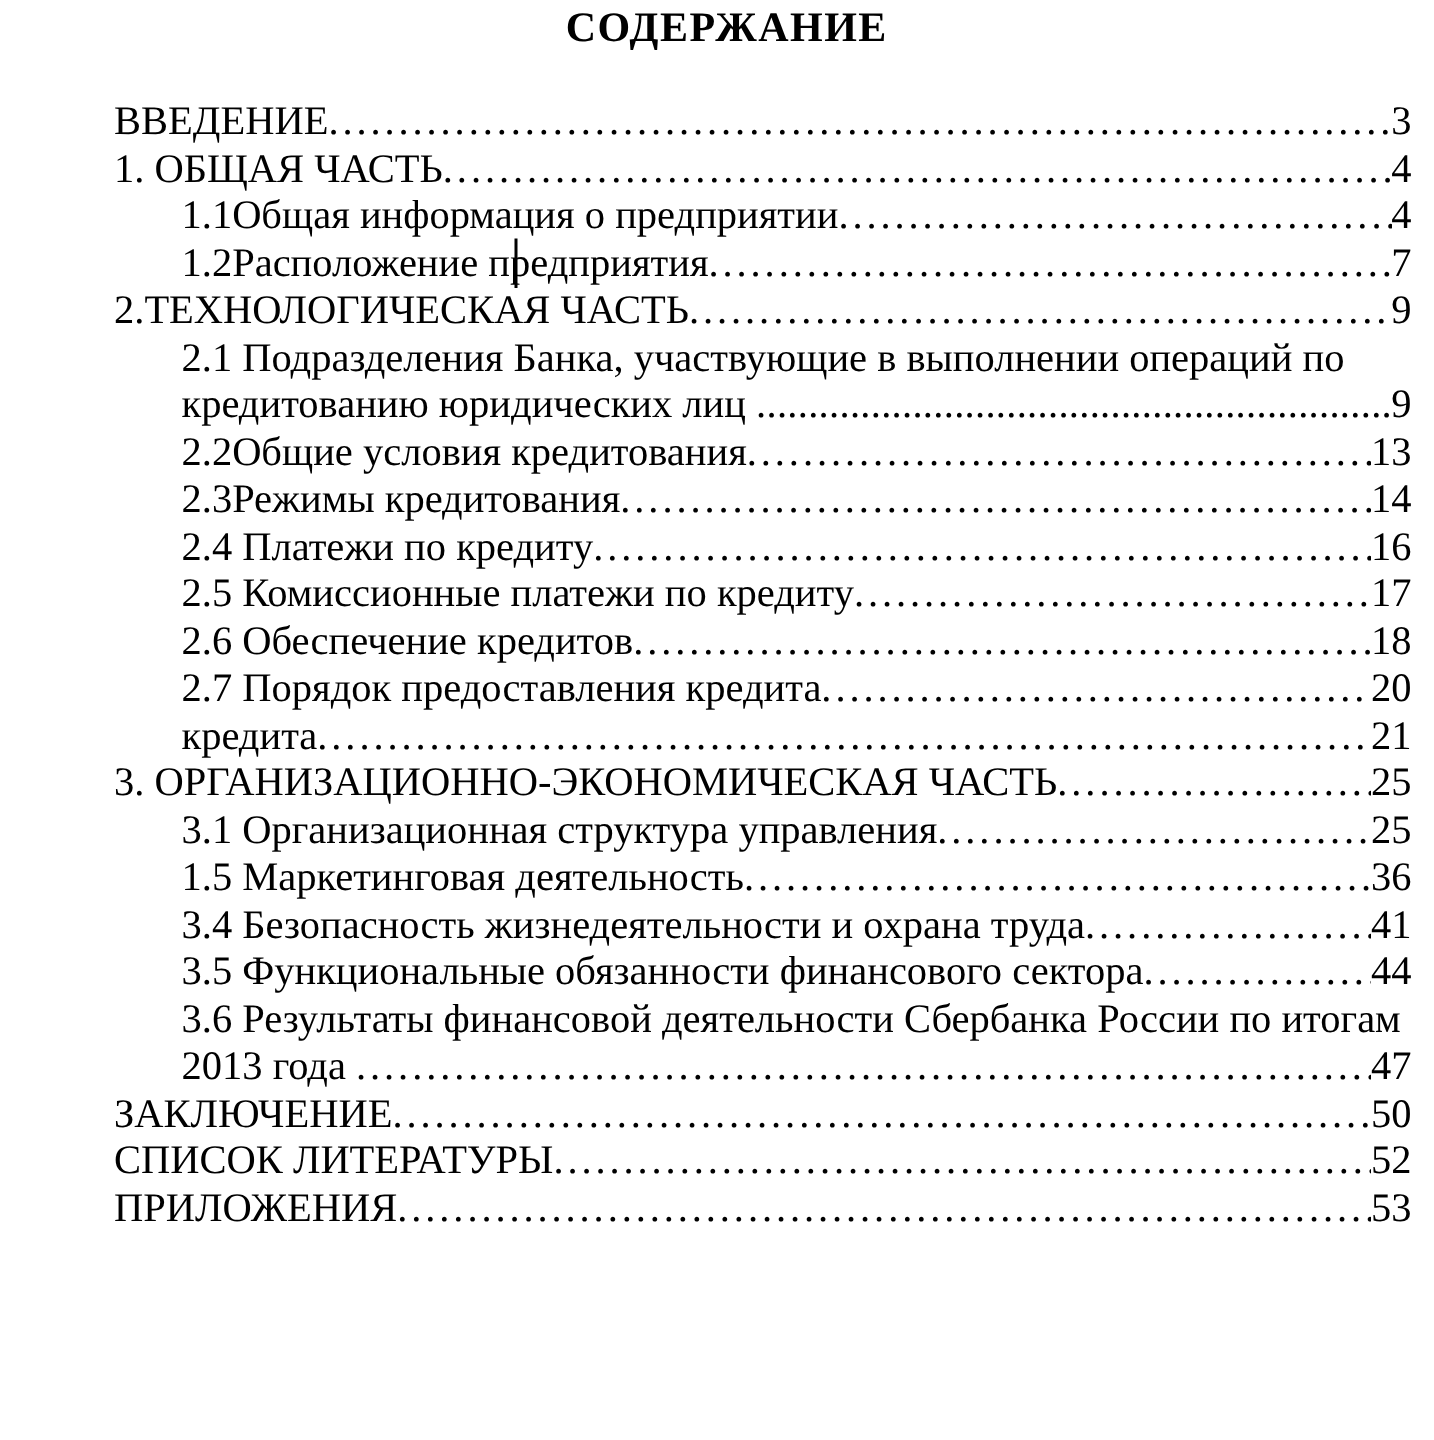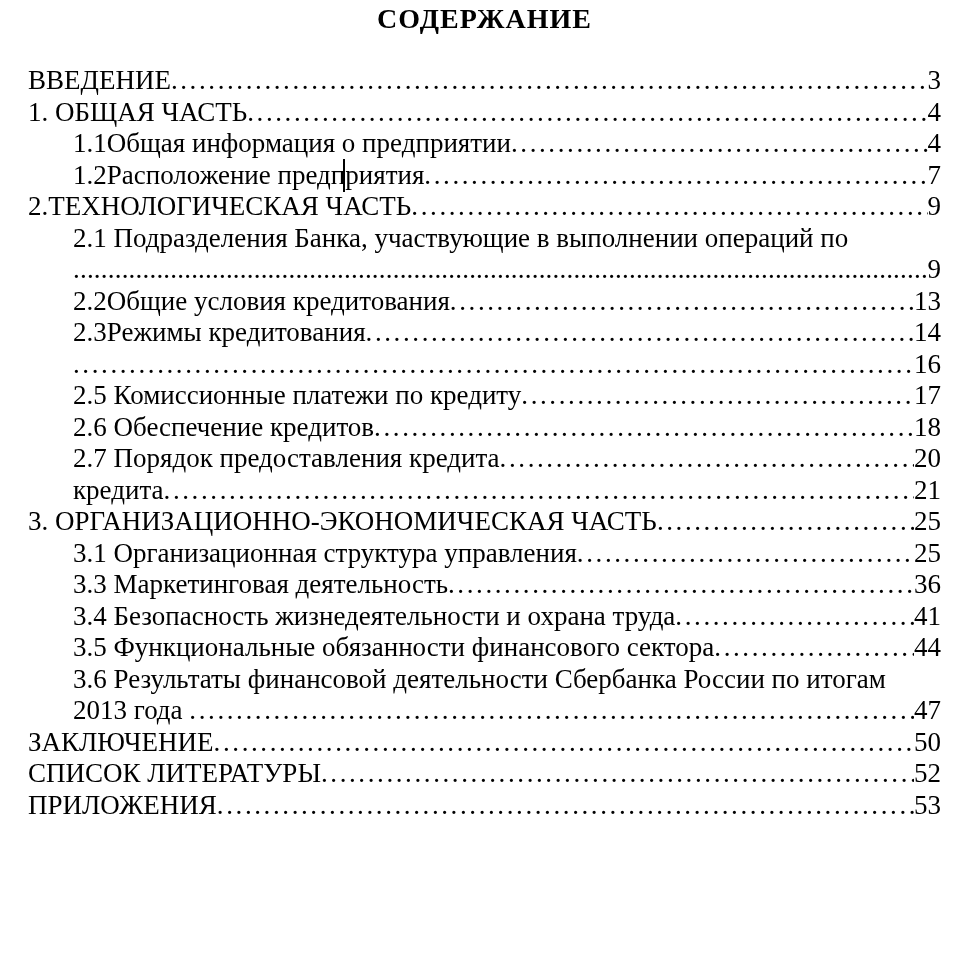--- a/index.html
+++ b/index.html
@@ -25,20 +25,21 @@
   .doc-title {
     margin: 0 0 30px 0;
     font-size: 28px;
     font-weight: bold;
     line-height: 32px;
     text-align: center;
     letter-spacing: 1px;
   }
   .toc {
     font-size: 27px;
+    margin-left: 48px;
   }
   .toc-row {
     display: flex;
     align-items: baseline;
     height: 31.5px;
     line-height: 31.5px;
     white-space: nowrap;
     overflow: hidden;
   }
   .toc-row.indent {
@@ -104,34 +105,36 @@
       </div>
       <div class="toc-row">
         <span class="toc-text">2.ТЕХНОЛОГИЧЕСКАЯ ЧАСТЬ</span>
         <span class="leader ellipsis"></span>
         <span class="toc-page">9</span>
       </div>
       <div class="toc-row indent">
         <span class="toc-text">2.1 Подразделения Банка, участвующие в выполнении операций по</span>
       </div>
       <div class="toc-row indent">
+        <span class="toc-text">кредитованию юридических лиц </span>
         <span class="leader dense"></span>
         <span class="toc-page">9</span>
       </div>
       <div class="toc-row indent">
         <span class="toc-text">2.2Общие условия кредитования</span>
         <span class="leader ellipsis"></span>
         <span class="toc-page">13</span>
       </div>
       <div class="toc-row indent">
         <span class="toc-text">2.3Режимы кредитования</span>
         <span class="leader ellipsis"></span>
         <span class="toc-page">14</span>
       </div>
       <div class="toc-row indent">
+        <span class="toc-text">2.4 Платежи по кредиту</span>
         <span class="leader ellipsis"></span>
         <span class="toc-page">16</span>
       </div>
       <div class="toc-row indent">
         <span class="toc-text">2.5 Комиссионные платежи по кредиту</span>
         <span class="leader ellipsis"></span>
         <span class="toc-page">17</span>
       </div>
       <div class="toc-row indent">
         <span class="toc-text">2.6 Обеспечение кредитов</span>
@@ -152,21 +155,21 @@
         <span class="toc-text">3. ОРГАНИЗАЦИОННО-ЭКОНОМИЧЕСКАЯ ЧАСТЬ</span>
         <span class="leader ellipsis"></span>
         <span class="toc-page">25</span>
       </div>
       <div class="toc-row indent">
         <span class="toc-text">3.1 Организационная структура управления</span>
         <span class="leader ellipsis"></span>
         <span class="toc-page">25</span>
       </div>
       <div class="toc-row indent">
-        <span class="toc-text">3.3 Маркетинговая деятельность</span>
+        <span class="toc-text">1.5 Маркетинговая деятельность</span>
         <span class="leader ellipsis"></span>
         <span class="toc-page">36</span>
       </div>
       <div class="toc-row indent">
         <span class="toc-text">3.4 Безопасность жизнедеятельности и охрана труда</span>
         <span class="leader ellipsis"></span>
         <span class="toc-page">41</span>
       </div>
       <div class="toc-row indent">
         <span class="toc-text">3.5 Функциональные обязанности финансового сектора</span>

